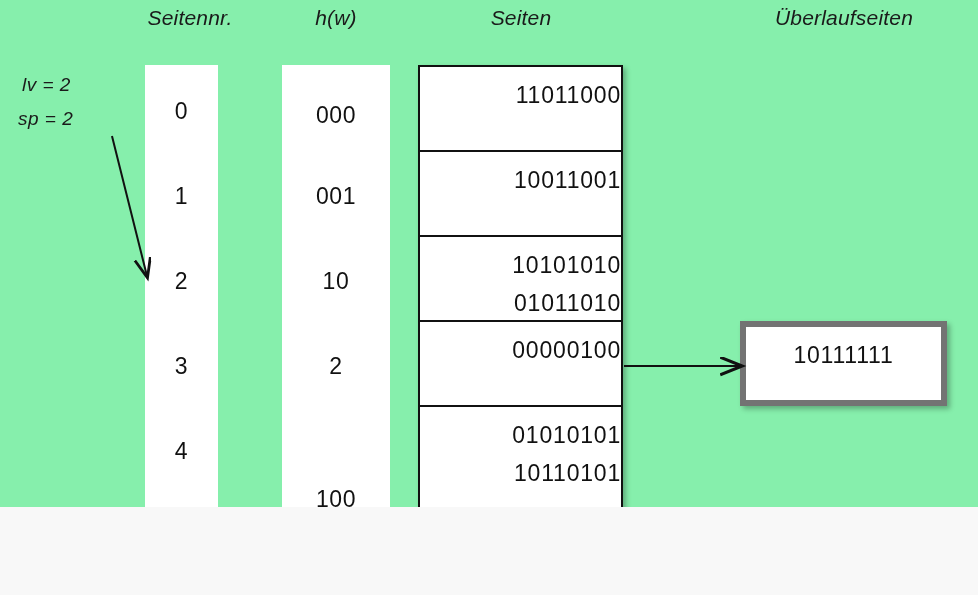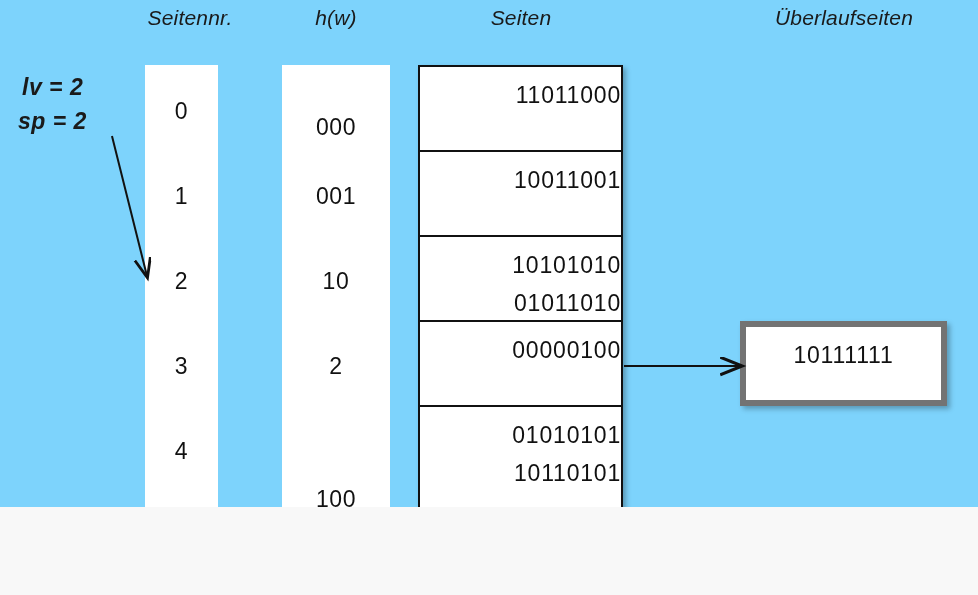--- a/index.html
+++ b/index.html
@@ -7,42 +7,42 @@
     padding: 0;
   }
   body {
     background: #f8f8f8;
     font-family: "Liberation Sans", sans-serif;
   }
   #canvas {
     position: relative;
     width: 978px;
     height: 507px;
-    background: #7dd3fc;
+    background: #86efac;
     overflow: hidden;
   }
 
   
   .col-header {
     position: absolute;
     font-style: italic;
     font-weight: 500;
     font-size: 21px;
     color: #1a1a1a;
     text-align: center;
     white-space: nowrap;
     letter-spacing: 0.2px;
   }
 
   
   .param-label {
     position: absolute;
     font-style: italic;
-    font-weight: 700;
-    font-size: 23px;
+    font-weight: 400;
+    font-size: 19px;
     color: #1a1a1a;
     white-space: nowrap;
     letter-spacing: 0.5px;
   }
 
   
   .strip {
     position: absolute;
     background: #ffffff;
   }
@@ -130,21 +130,21 @@
 
   <div class="strip" style="left:282px; top:65px; width:108px; height:511px;"></div>
 
   <div class="cell-text" style="left:145px; top:98px; width:73px;">0</div>
   <div class="cell-text" style="left:145px; top:183px; width:73px;">1</div>
   <div class="cell-text" style="left:145px; top:268px; width:73px;">2</div>
   <div class="cell-text" style="left:145px; top:353px; width:73px;">3</div>
   <div class="cell-text" style="left:145px; top:438px; width:73px;">4</div>
   <div class="cell-text" style="left:145px; top:523px; width:73px;">5</div>
 
-  <div class="cell-text" style="left:282px; top:114px; width:108px;">000</div>
+  <div class="cell-text" style="left:282px; top:102px; width:108px;">000</div>
   <div class="cell-text" style="left:282px; top:183px; width:108px;">001</div>
   <div class="cell-text" style="left:282px; top:268px; width:108px;">10</div>
   <div class="cell-text" style="left:282px; top:353px; width:108px;">2</div>
   <div class="cell-text" style="left:282px; top:438px; width:108px;margin-top:48px;">100</div>
   <div class="cell-text" style="left:282px; top:523px; width:108px;">101</div>
 
   <div id="pages-table">
     <div class="page-row">
       <span class="page-line">11011000</span>
     </div>

